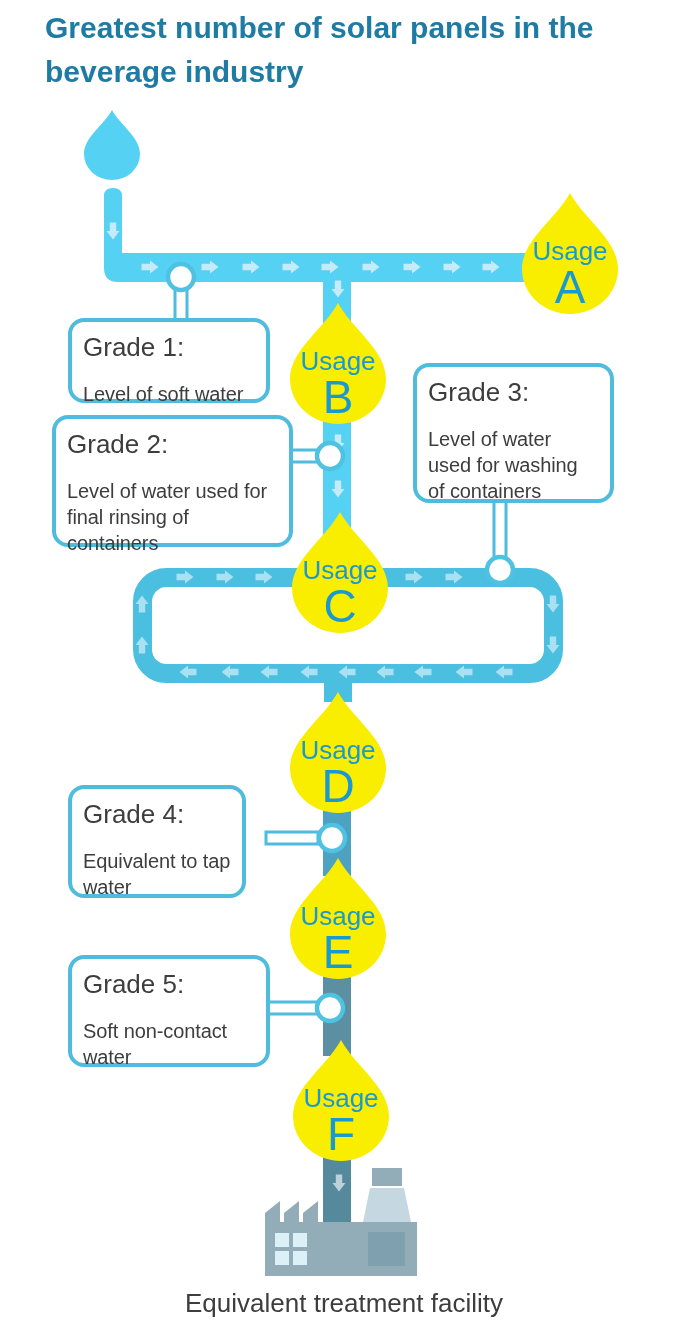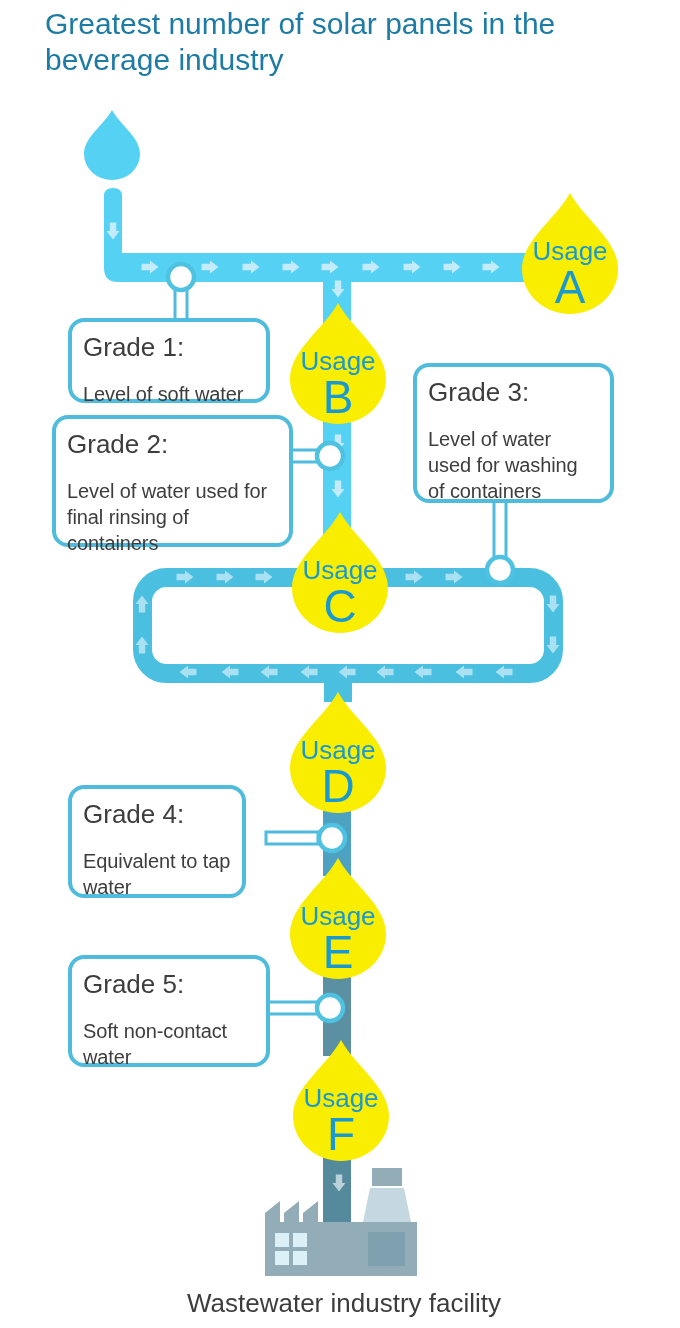--- a/index.html
+++ b/index.html
@@ -2,21 +2,21 @@
 <html style="--c-title-text: #1E7BA4; --c-pipe-fresh: #55D1F4; --c-pipe-loop: #4BBFE0; --c-pipe-grade4: #4DA2C2; --c-pipe-grade5: #5B8FA2; --c-pipe-waste: #55899C; --c-arrow-fresh: #C3EBFA; --c-arrow-loop: #A9E0F2; --c-arrow-waste: #BCD2DA; --c-drop-yellow: #FAEE00; --c-usage-text: #1899D1; --c-callout-border: #4FBCDE; --c-connector-ring: #4FC2E2; --c-body-text: #3D3D3D; --c-factory-gray: #92ACB8; --c-factory-light: #C5D7E0; --c-factory-window: #DCF0F8; --c-factory-door: #7FA0AE;"><head>
 <meta charset="utf-8">
 <style>
   html,body{margin:0;padding:0;background:#fff;}
   .stage{
     position:relative;width:680px;height:1328px;overflow:hidden;background:#fff;
     font-family:"Liberation Sans", sans-serif;
   }
   .title{
     position:absolute;left:45px;top:6px;width:592px;margin:0;
-    font-size:30px;line-height:36px;font-weight:normal;color:var(--c-title-text);
+    font-size:30px;line-height:44px;font-weight:bold;color:var(--c-title-text);
   }
   .diagram{position:absolute;left:0;top:0;}
 
   
   .pipe-fresh{fill:var(--c-pipe-fresh);}
   .pipe-loop{fill:var(--c-pipe-loop);}
   .loop-ring{fill:none;stroke:var(--c-pipe-loop);stroke-width:19px;}
   .pipe-g4{fill:var(--c-pipe-grade4);}
   .pipe-g5{fill:var(--c-pipe-grade5);}
   .pipe-waste{fill:var(--c-pipe-waste);}
@@ -192,14 +192,14 @@
   </div>
   <div class="callout" style="left:68px;top:785px;width:178px;height:113px">
     <span class="grade-title">Grade 4:</span>
     <span class="grade-desc">Equivalent to tap water</span>
   </div>
   <div class="callout" style="left:68px;top:955px;width:202px;height:112px">
     <span class="grade-title">Grade 5:</span>
     <span class="grade-desc">Soft non-contact water</span>
   </div>
 
-  <div class="caption">Wastewater industry facility</div>
+  <div class="caption">Equivalent treatment facility</div>
 </div>
 
 </body></html>

